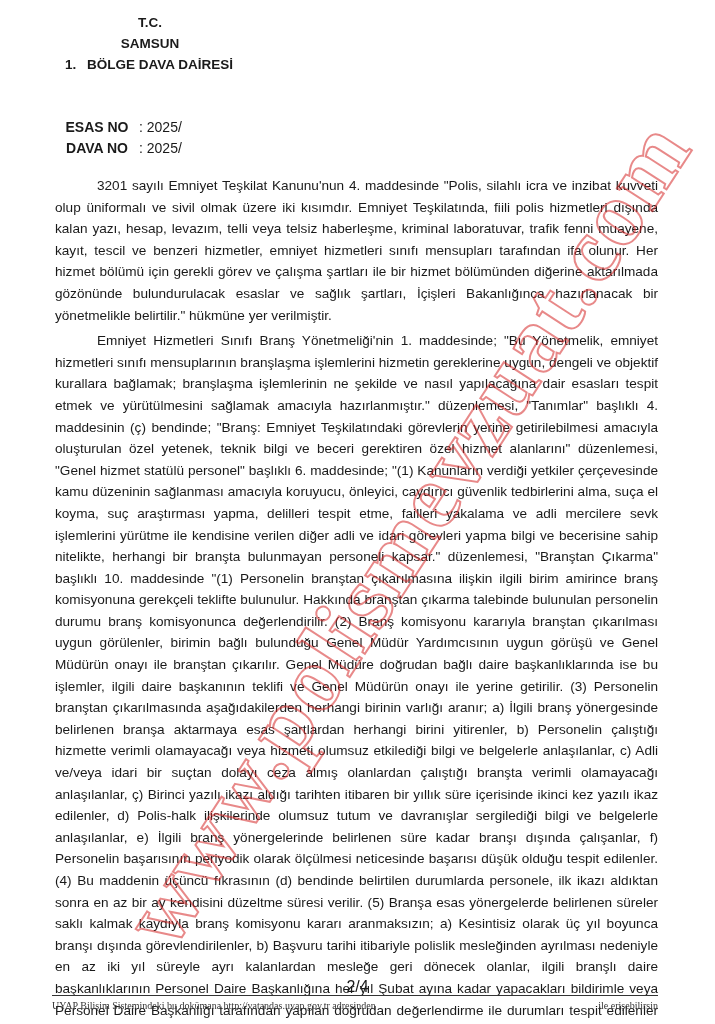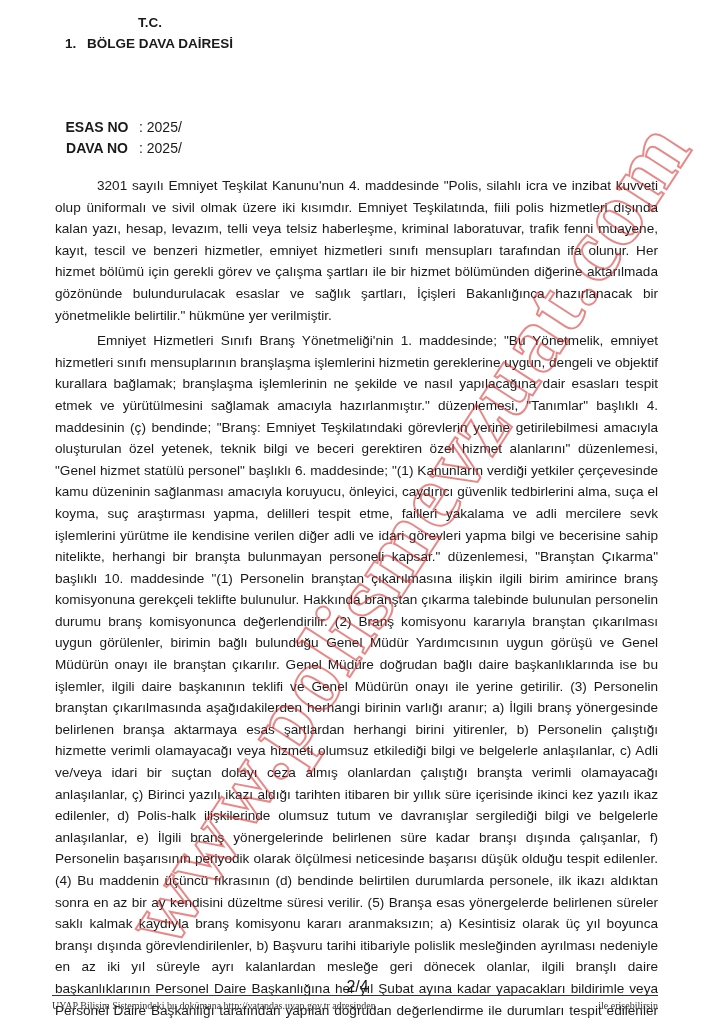--- a/index.html
+++ b/index.html
@@ -46,20 +46,21 @@
     display: flex; justify-content: space-between;
   }
 </style>
 </head>
 <body>
 
 <div class="page">
 
   <div class="court-header">
     <div class="hline">T.C.</div>
+    <div class="hline">SAMSUN</div>
     <div class="hline num">
       <span class="n">1.</span><span>BÖLGE DAVA DAİRESİ</span>
     </div>
   </div>
 
   <div class="case-info">
     <div class="case-row">
       <span class="lbl">ESAS NO</span><span class="val">: 2025/</span>
     </div>
     <div class="case-row">

